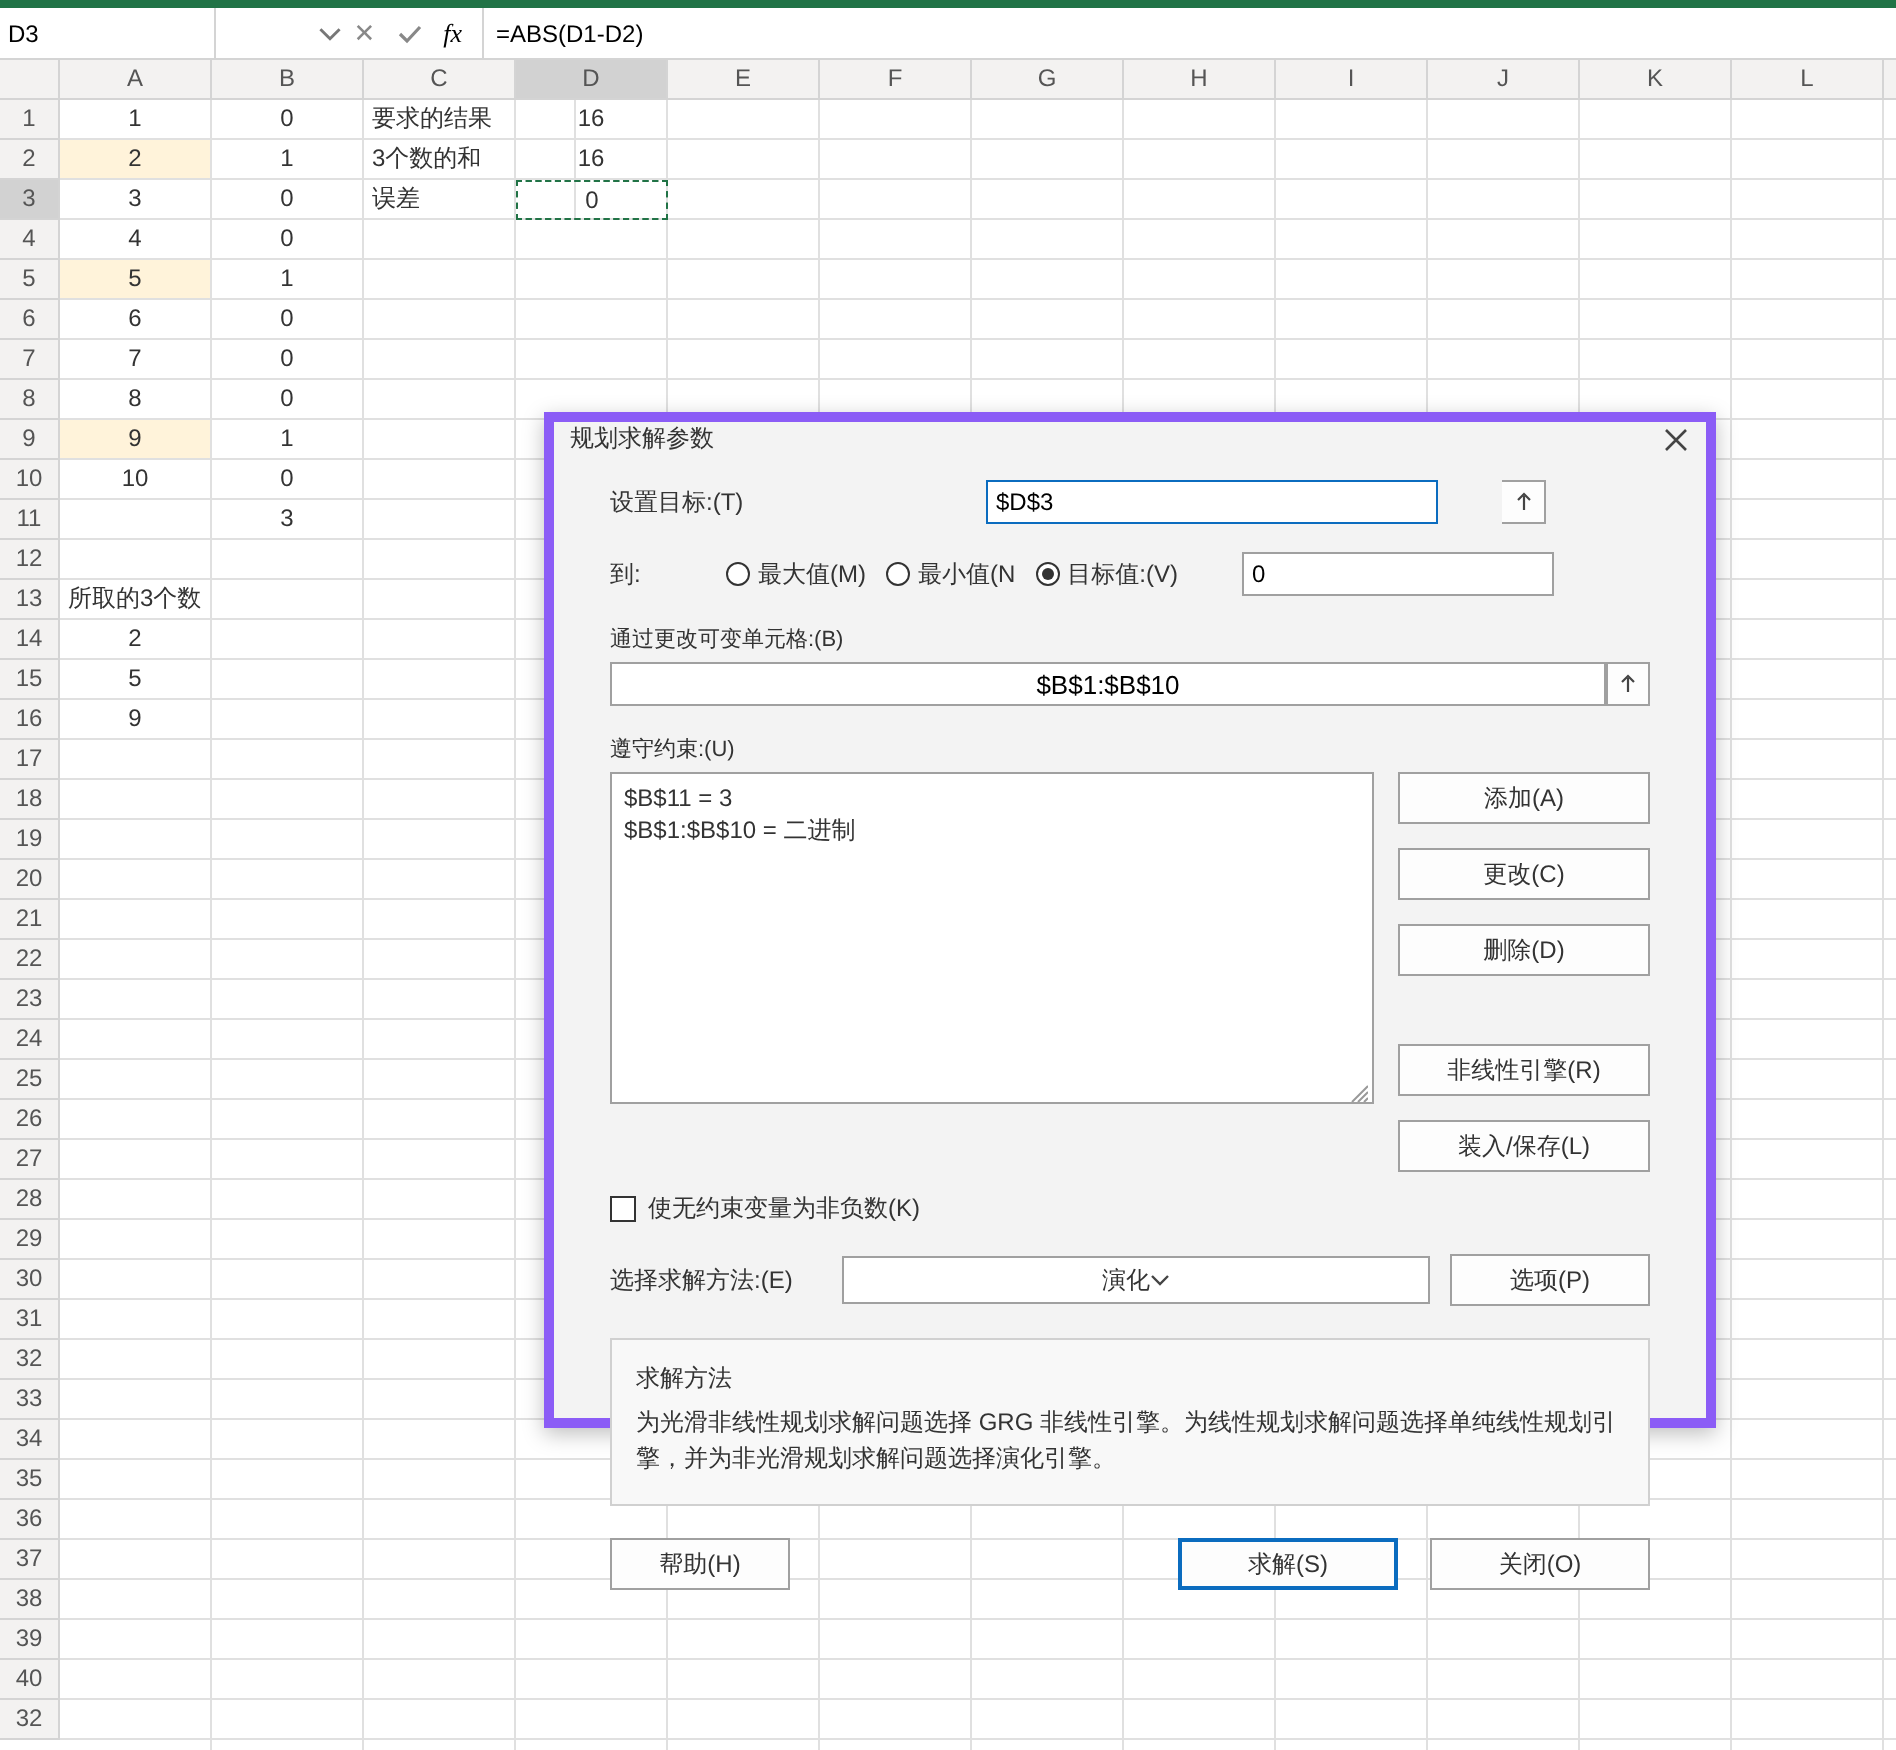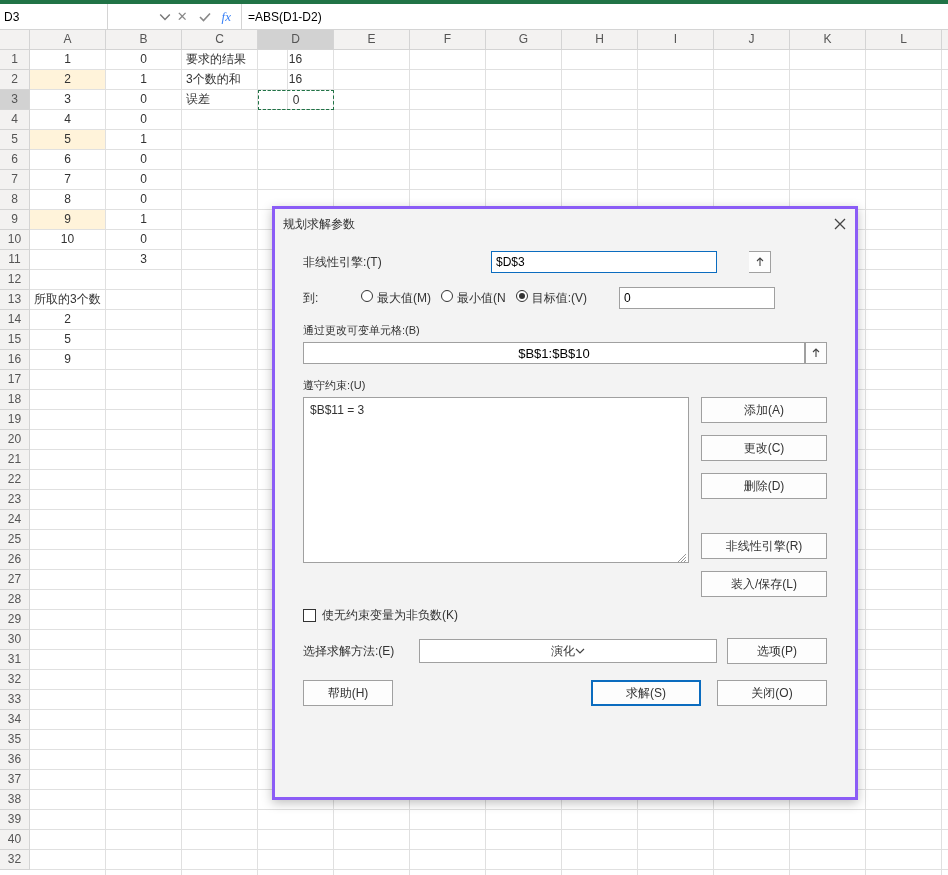--- a/index.html
+++ b/index.html
@@ -47,21 +47,21 @@
   .cmd-bar {
     display: flex;
     align-items: center;
     width: 134px;
     height: 100%;
     border-right: 1px solid #d4d4d4;
     justify-content: flex-end;
     gap: 10px;
     padding-right: 10px;
   }
-  .cmd-bar .fx { font-style: italic; font-family: "Times New Roman", serif; font-size: 13px; color:#3b82f6;}
+  .cmd-bar .fx { font-style: italic; font-family: "Times New Roman", serif; font-size: 13px; color:#000000;}
   .cmd-bar .btn-x { color:#888; font-size:13px; }
   .cmd-bar .btn-ok { color:#888; }
   .cmd-bar .btn-ok svg{ width:14px; height:14px; display:block;}
   .formula-input {
     flex: 1;
     border: none;
     font-size: 12px;
     padding: 0 6px;
     outline: none;
   }
@@ -136,23 +136,23 @@
   }
   .hl { background: #fff3da; }
   .gridlines-v, .gridlines-h { position:absolute; pointer-events:none; }
   .gridlines-v { top:0; bottom:0; border-right:1px solid #e0e0e0;}
   .gridlines-h { left:0; right:0; border-bottom:1px solid #e0e0e0;}
 
   
   .dialog {
     position: absolute;
     left: 272px; top: 206px;
-    width: 586px; height: 594px;
+    width: 586px; height: 508px;
     background: #f3f3f3;
-    border: 3px solid #8b5cf6;
+    border: 5px solid #8b5cf6;
     box-shadow: 0 3px 10px rgba(0,0,0,0.25);
     display: flex;
     flex-direction: column;
   }
   .dlg-title {
     height: 30px;
     display: flex;
     align-items: center;
     padding: 0 8px;
     font-size: 12px;
@@ -188,21 +188,21 @@
   .range-btn {
     width: 22px; height: 22px;
     border: 1px solid #a0a0a0;
     border-left: none;
     background: #fdfdfd;
     display:flex; align-items:center; justify-content:center;
   }
   .range-btn svg { width:12px; height:12px; display:block;}
   .to-row .lbl { width: 58px; }
   .radio-group { display:flex; gap: 4px; align-items:center; }
-  .radio-opt { display:flex; align-items:flex-start; font-size:12px; gap:4px; margin-right: 6px;}
+  .radio-opt { display:flex; align-items:center; font-size:12px; gap:4px; margin-right: 6px;}
   .radio-dot {
     width:12px; height:12px; border:1px solid #333; border-radius:50%;
     display:flex; align-items:center; justify-content:center; background:#fff;
   }
   .radio-dot.sel::after { content:""; width:6px; height:6px; border-radius:50%; background:#333; display:block;}
   .target-val-input {
     width: 156px; height:22px; border:1px solid #a0a0a0; background:#fff;
     font-size:12px; padding:2px 4px; margin-left: 26px;
   }
   .section-lbl { font-size:11px; margin-bottom: 4px; display:block;}
@@ -446,21 +446,21 @@
     <span class="spacer"></span>
     <span class="dlg-close">
       <svg viewBox="0 0 14 14">
           <path d="M2 2 L12 12 M12 2 L2 12" stroke="#444" stroke-width="1.3"></path>
         </svg>
     </span>
   </div>
   <div class="dlg-body">
 
     <div class="row target-row">
-      <span class="lbl">非线性引擎:(T)</span>
+      <span class="lbl">设置目标:(T)</span>
       <div class="range-input-wrap">
         <input class="range-input" style="border-color: rgb(11, 108, 191);" value="$D$3">
         <div class="range-btn">
           <svg viewBox="0 0 12 12">
               <path d="M6 10 L6 3 M3 5 L6 2 L9 5" fill="none" stroke="#444" stroke-width="1.1"></path>
             </svg>
         </div>
       </div>
     </div>
 
@@ -490,20 +490,21 @@
         <svg viewBox="0 0 12 12">
             <path d="M6 10 L6 3 M3 5 L6 2 L9 5" fill="none" stroke="#444" stroke-width="1.1"></path>
           </svg>
       </div>
     </div>
 
     <span class="section-lbl">遵守约束:(U)</span>
     <div class="constraints-area">
       <div class="constraints-list">
         <div>$B$11 = 3</div>
+        <div>$B$1:$B$10 = 二进制</div>
         <span class="resize-handle">
           <svg viewBox="0 0 10 10">
               <path d="M2 10 L10 2 M5 10 L10 5 M8 10 L10 8" stroke="#999" stroke-width="1"></path>
             </svg>
         </span>
       </div>
       <div class="side-btns">
         <div class="dlg-btn">
             <span>添加(A)</span>
           </div>
@@ -536,20 +537,24 @@
             <path d="M1 3 L5 7 L9 3" fill="none" stroke="#444" stroke-width="1.2"></path>
           </svg>
       </div>
       <div class="method-opts">
         <div class="dlg-btn">
             <span>选项(P)</span>
           </div>
       </div>
     </div>
 
+    <div class="desc-box">
+      <div class="desc-title">求解方法</div>
+      <div>为光滑非线性规划求解问题选择 GRG 非线性引擎。为线性规划求解问题选择单纯线性规划引擎，并为非光滑规划求解问题选择演化引擎。</div>
+    </div>
 
     <div class="dlg-footer">
       <div class="dlg-btn help">
           <span>帮助(H)</span>
         </div>
       <span class="spacer"></span>
       <div class="dlg-btn primary">
           <span>求解(S)</span>
         </div>
       <div class="dlg-btn">

